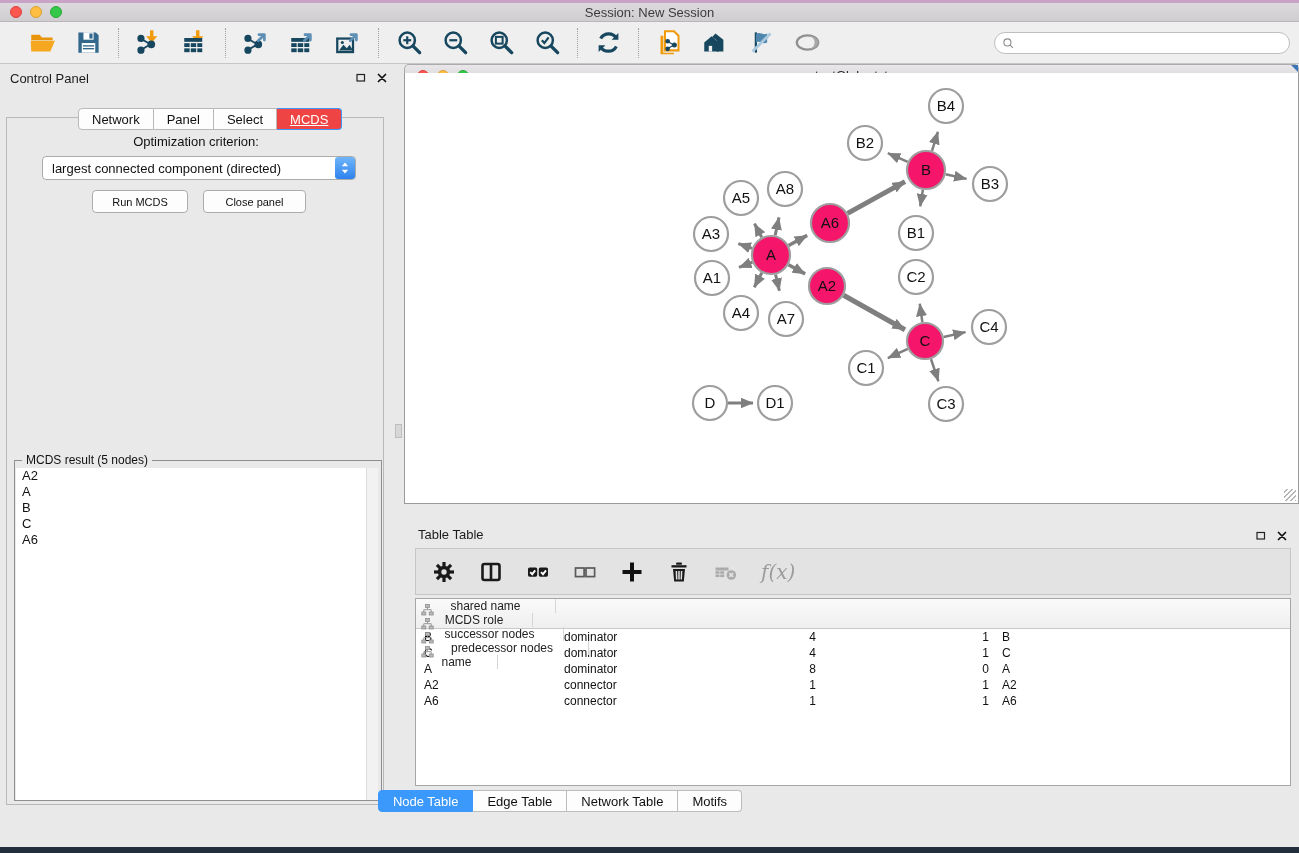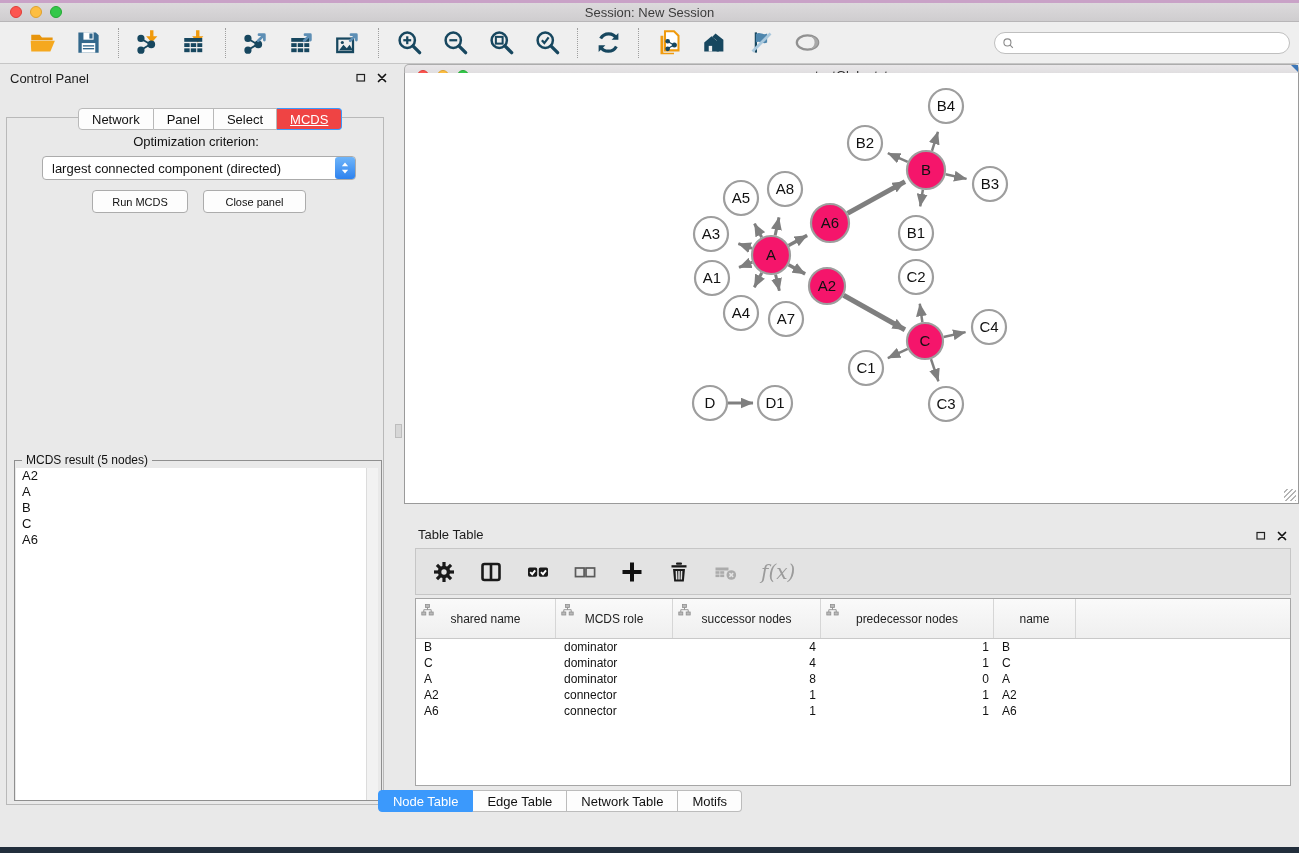--- a/index.html
+++ b/index.html
@@ -71,21 +71,21 @@
   .net-corner { position:absolute; right:0; top:0; width:0; height:0; border-left:7px solid transparent; border-top:7px solid #3C76B7; }
 
   
   .tp-header { position:absolute; left:404px; top:522px; width:895px; height:24px; display:flex; align-items:center; padding-left:14px; color:#1C1C1C; }
   .tp-toolbar { position:absolute; left:415px; top:548px; width:876px; height:47px; background:#E3E3E3;
     border:1px solid #C6C6C6; display:flex; align-items:center; padding-left:12px; gap:15px; }
   .tp-toolbar .tb-btn svg { width:24px; height:24px; }
   .fx-label { font-family:"DejaVu Serif", serif; font-style:italic; font-size:20px; color:#9B9B9B; padding-left:4px; }
 
   .data-table { position:absolute; left:415px; top:598px; width:876px; height:188px; background:#fff; border:1px solid #A6A6A6; overflow:hidden; }
-  .dt-header { display:flex; height:40px; background:linear-gradient(#FAFAFA,#EFEFEF); border-bottom:1px solid #C9C9C9; }
+  .dt-header { display:flex; height:30px; background:linear-gradient(#FAFAFA,#EFEFEF); border-bottom:1px solid #C9C9C9;flex-direction:column; }
   .dt-hcell { display:flex; align-items:center; border-right:1px solid #D6D6D6; font-size:12px; color:#222; position:relative; }
   .dt-hcell .tree { position:absolute; left:5px; top:5px; width:13px; height:12px; }
   .dt-hcell .hlabel { width:100%; text-align:center; }
   .dt-row { display:flex; height:16px; }
   .dt-cell { font-size:12px; color:#111; line-height:16px; white-space:nowrap; overflow:hidden; }
   .dt-cell.left { padding-left:8px; }
   .dt-cell.right { text-align:right; padding-right:5px; }
 
   .bottom-tabs { position:absolute; left:0; top:790px; width:1120px; display:flex; justify-content:center; }
   .bt-tab { height:22px; padding:0 14px; background:#FDFDFD; border:1px solid #BCBCBC; border-left:none;

